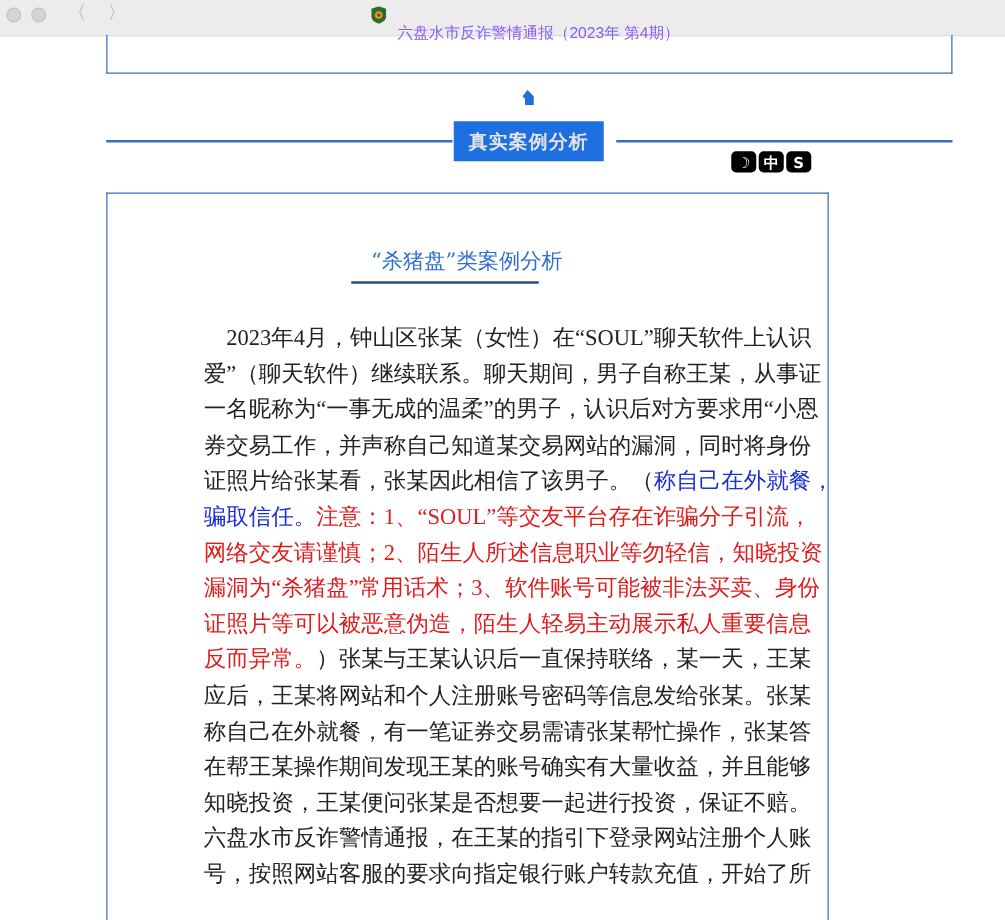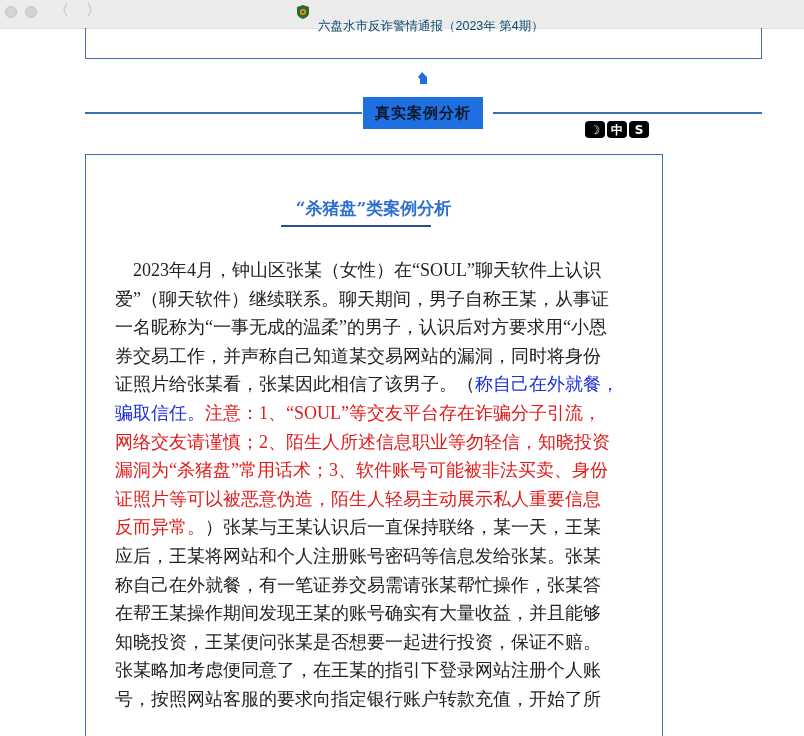--- a/index.html
+++ b/index.html
@@ -13,70 +13,70 @@
     }
     .traffic { position: absolute; top: 6px; width: 12px; height: 12px; border-radius: 50%;
       background: #d4d4d4; border: 1px solid #c4c4c4; }
     .traffic.t1 { left: 5px; }
     .traffic.t2 { left: 25px; }
     .navbtn { position: absolute; top: 1px; font-family: "DejaVu Sans", sans-serif; font-size: 15px; color: #a8a8a8; }
     .navbtn.back { left: 54px; }
     .navbtn.fwd { left: 86px; }
     .title-wrap { position: absolute; left: 297px; top: 3px; height: 18px; display: flex; align-items: center; }
     .shield { width: 12px; height: 14px; margin-right: 9px; }
-    .title-text { font-family: "Liberation Sans", "DejaVu Sans", sans-serif; font-size: 12.5px; color: #0c4a6e; white-space: nowrap; margin-top: 28px; }
+    .title-text { font-family: "Liberation Sans", "DejaVu Sans", sans-serif; font-size: 12.5px; color: #8b5cf6; white-space: nowrap; margin-top: 28px; }
 
     
     .prev-box {
       position: absolute; left: 85px; top: 28px; width: 677px; height: 31px;
       border: 1.5px solid #3a6fb8; border-top: none;
     }
 
     .scroll-top {
       position: absolute; left: 416px; top: 71px; width: 12px; height: 14px;
     }
 
     
     .rule { position: absolute; top: 112px; height: 2px; background: #3a6fb8; }
     .rule.left { left: 85px; width: 277px; }
     .rule.right { left: 493px; width: 269px; }
     .section-badge {
       position: absolute; left: 363px; top: 97px; width: 120px; height: 32px;
-      background: #1e6fe0; color: #0f172a;
+      background: #1e6fe0; color: #e5e5e5;
       font-family: "DejaVu Sans", sans-serif; font-weight: bold; font-size: 15px;
       display: flex; align-items: center; justify-content: center; letter-spacing: 1px;
     }
 
     
     .tool-icons { position: absolute; left: 585px; top: 121px; display: flex; gap: 2px; }
     .tool-icon {
       width: 20px; height: 17px; background: #000; border-radius: 4px;
       color: #fff; font-family: "DejaVu Sans", sans-serif; font-weight: bold;
       font-size: 12px; display: flex; align-items: center; justify-content: center; line-height: 1;
     }
 
     
     .article-box {
       position: absolute; left: 85px; top: 154px; width: 578px; height: 600px;
       border: 1.5px solid #3a6fb8; border-bottom: none;
     }
     .article-title {
       position: absolute; left: 286px; top: 197px; width: 175px;
-      text-align: center; color: #2f6fce; font-weight: bold; font-size: 17px;
+      text-align: center; color: #2f6fce; font-weight: normal; font-size: 17px;
       font-family: "DejaVu Serif", serif;
     }
     .article-underline { position: absolute; left: 281px; top: 225px; width: 150px; height: 1.5px; background: #2b4f8a; }
 
     .body-text {
       position: absolute; left: 115px; top: 256px; width: 520px;
       font-size: 18px; line-height: 28.6px; color: #222222;
       font-family: "Liberation Serif", "DejaVu Serif", serif;
       text-align: justify;
     }
-    .line { display: block; white-space: nowrap; height: 28.6px; }
+    .line { display: block; white-space: nowrap; height: 28.6px; margin-left: 48px; }
     .blue { color: #1a2fd6; }
     .red { color: #e01b1b; }
   </style>
 </head>
 <body>
 
 <div class="titlebar">
   <div class="traffic t1"></div>
   <div class="traffic t2"></div>
   <span class="navbtn back">〈</span>
@@ -119,15 +119,15 @@
     <span class="line"><span>证照片给张某看，张某因此相信了该男子。（</span><span class="blue">称自己在外就餐，</span></span>
     <span class="line"><span class="blue">骗取信任。</span><span class="red">注意：1、“SOUL”等交友平台存在诈骗分子引流，</span></span>
     <span class="line"><span class="red">网络交友请谨慎；2、陌生人所述信息职业等勿轻信，知晓投资</span></span>
     <span class="line"><span class="red">漏洞为“杀猪盘”常用话术；3、软件账号可能被非法买卖、身份</span></span>
     <span class="line"><span class="red">证照片等可以被恶意伪造，陌生人轻易主动展示私人重要信息</span></span>
     <span class="line"><span class="red">反而异常。</span><span>）张某与王某认识后一直保持联络，某一天，王某</span></span>
     <span class="line"><span>应后，王某将网站和个人注册账号密码等信息发给张某。张某</span></span>
     <span class="line"><span>称自己在外就餐，有一笔证券交易需请张某帮忙操作，张某答</span></span>
     <span class="line"><span>在帮王某操作期间发现王某的账号确实有大量收益，并且能够</span></span>
     <span class="line"><span>知晓投资，王某便问张某是否想要一起进行投资，保证不赔。</span></span>
-    <span class="line"><span>张某略加考虑便同意了，在王某的指引下登录网站注册个人账</span></span>
+    <span class="line"><span>六盘水市反诈警情通报，在王某的指引下登录网站注册个人账</span></span>
     <span class="line"><span>号，按照网站客服的要求向指定银行账户转款充值，开始了所</span></span>
   </div>
 
 </body></html>

